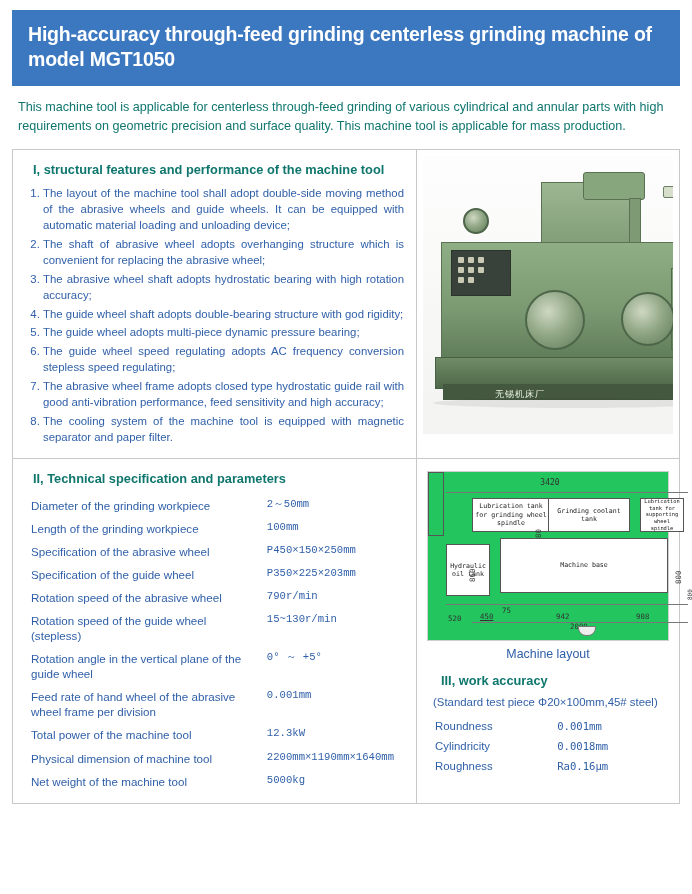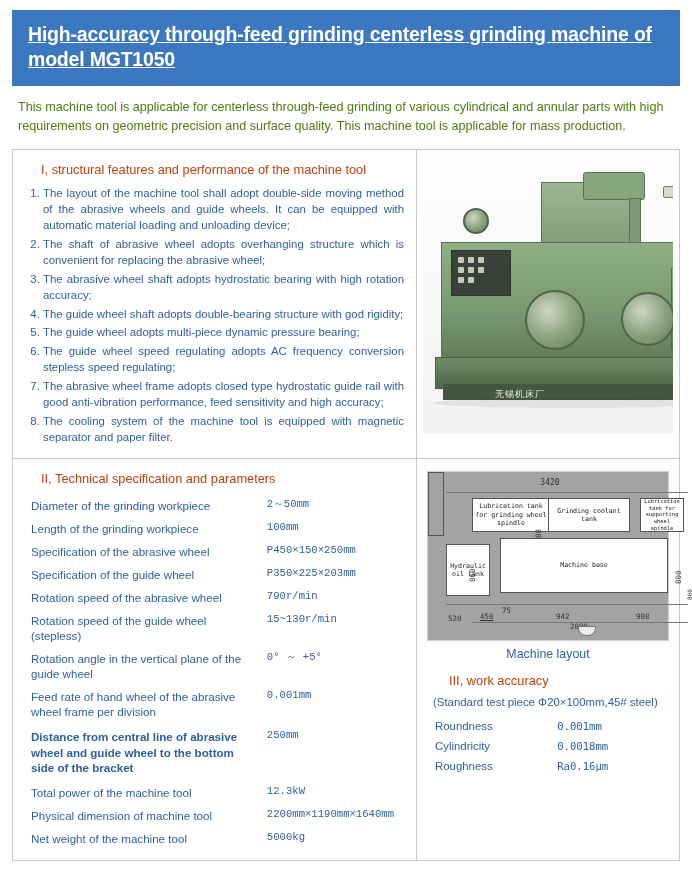--- a/index.html
+++ b/index.html
@@ -21,31 +21,30 @@
     box-sizing: border-box;
     padding: 10px 12px 10px 12px;
   }
 
   
   .header-band {
     background: #3c78c0;
     color: #ffffff;
     padding: 12px 16px 14px 16px;
     box-sizing: border-box;
-    text-decoration: underline;
   }
   .header-title {
     font-size: 19.5px;
     font-weight: bold;
     line-height: 1.28;
     letter-spacing: -0.2px;
   }
 
   .intro {
-    color: #4d7c0f;
+    color: #0f766e;
     font-size: 12.6px;
     line-height: 1.55;
     padding: 12px 14px 12px 6px;
     box-sizing: border-box;
   }
 
   
   .frame {
     border: 1px solid #c8c8c8;
     box-sizing: border-box;
@@ -64,24 +63,24 @@
     padding: 10px 12px 10px 12px;
   }
   .cell-right {
     flex: 1;
     box-sizing: border-box;
     padding: 6px 6px 6px 6px;
     position: relative;
   }
 
   .sec-title {
-    color: #c2410c;
-    font-weight: normal;
+    color: #0f766e;
+    font-weight: bold;
     font-size: 12.8px;
-    margin: 2px 0 8px 16px;
+    margin: 2px 0 8px 8px;
   }
 
   
   ol.features {
     margin: 0;
     padding: 0 0 0 18px;
     color: #2f5fa8;
     font-size: 11.4px;
     line-height: 1.42;
   }
@@ -188,21 +187,21 @@
   
   .diagram-wrap {
     padding: 6px 4px 2px 4px;
     box-sizing: border-box;
   }
   .diagram {
     position: relative;
     width: 100%;
     height: 170px;
     border: 1px solid #cfcfcf;
-    background: #a3a3a3;
+    background: #22c55e;
     box-sizing: border-box;
   }
   .dim-top {
     position: absolute; left: 18px; top: 6px; right: 14px; height: 12px;
     font-family: "DejaVu Sans Mono", monospace; font-size: 8px; color: #333;
     text-align: center;
   }
   .dbox {
     position: absolute;
     border: 1px solid #555;
@@ -357,24 +356,20 @@
             <td class="val">15~130r/min</td>
           </tr>
           <tr>
             <td>Rotation angle in the vertical plane of the guide wheel</td>
             <td class="val">0° ～ +5°</td>
           </tr>
           <tr>
             <td>Feed rate of hand wheel of the abrasive wheel frame per division</td>
             <td class="val">0.001mm</td>
           </tr>
-          <tr class="tall">
-            <td class="lbl-bold">Distance from central line of abrasive wheel and guide wheel to the bottom side of the bracket</td>
-            <td class="val">250mm</td>
-          </tr>
           <tr>
             <td>Total power of the machine tool</td>
             <td class="val">12.3kW</td>
           </tr>
           <tr>
             <td>Physical dimension of machine tool</td>
             <td class="val">2200mm×1190mm×1640mm</td>
           </tr>
           <tr>
             <td>Net weight of the machine tool</td>

